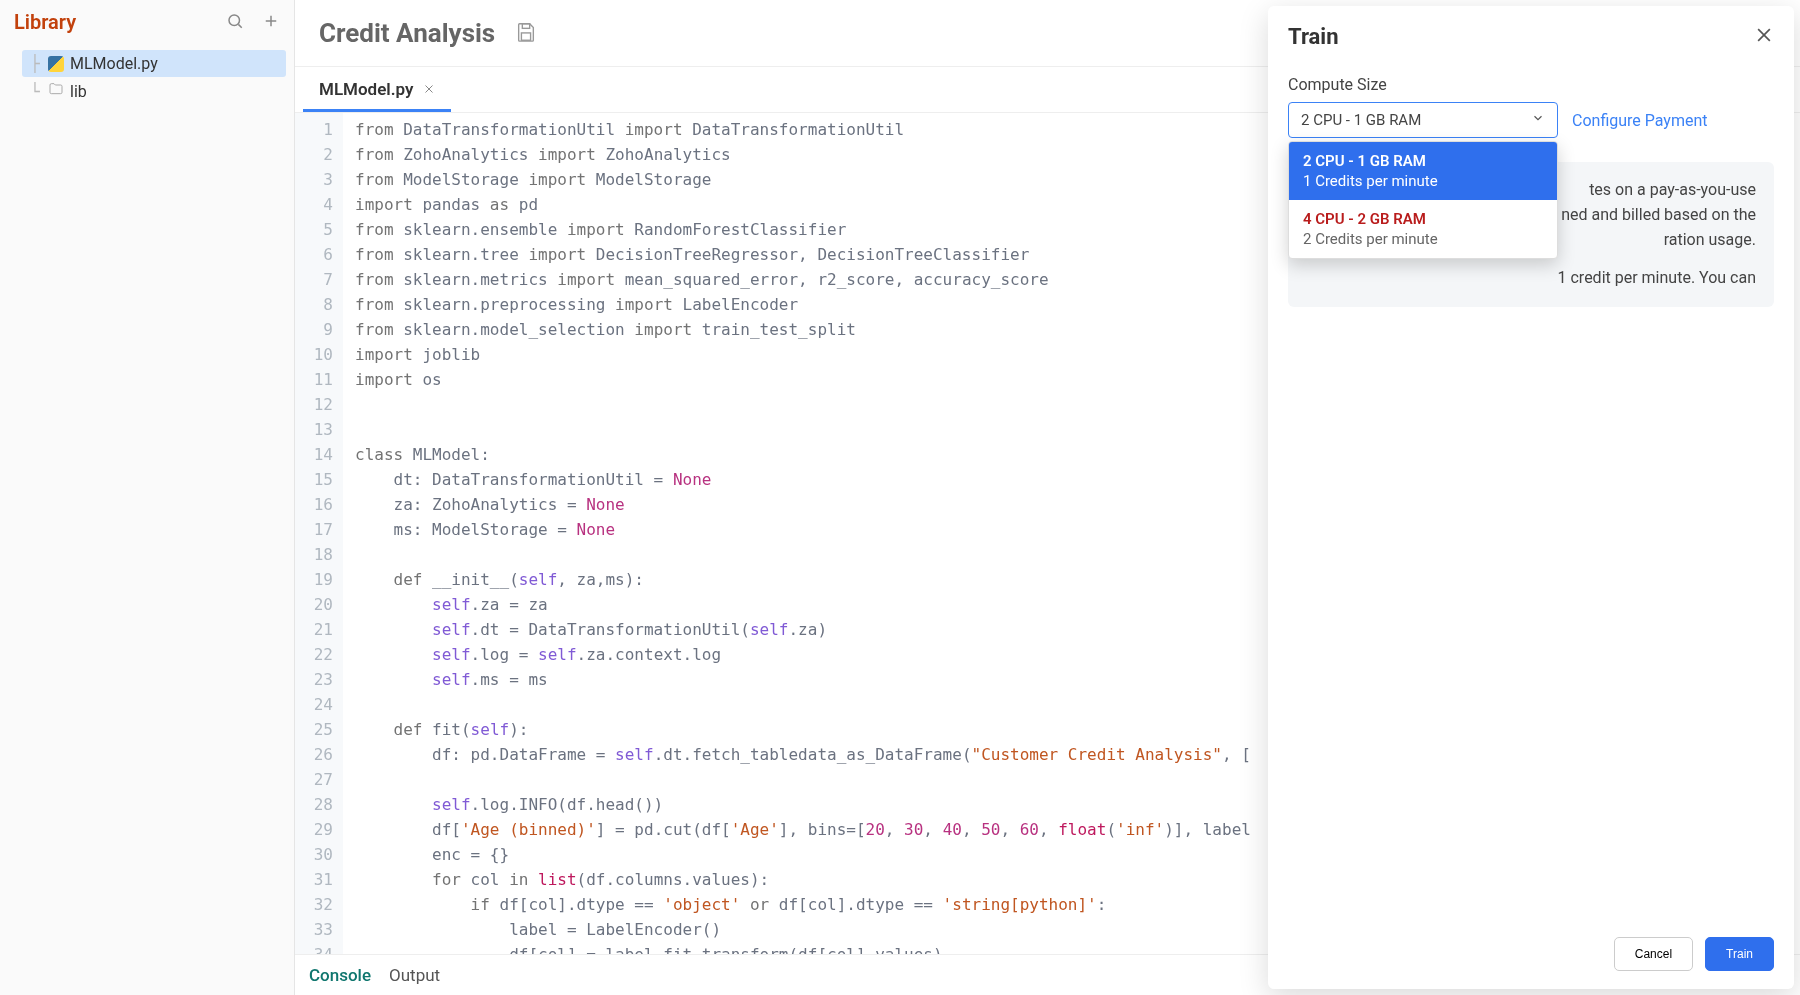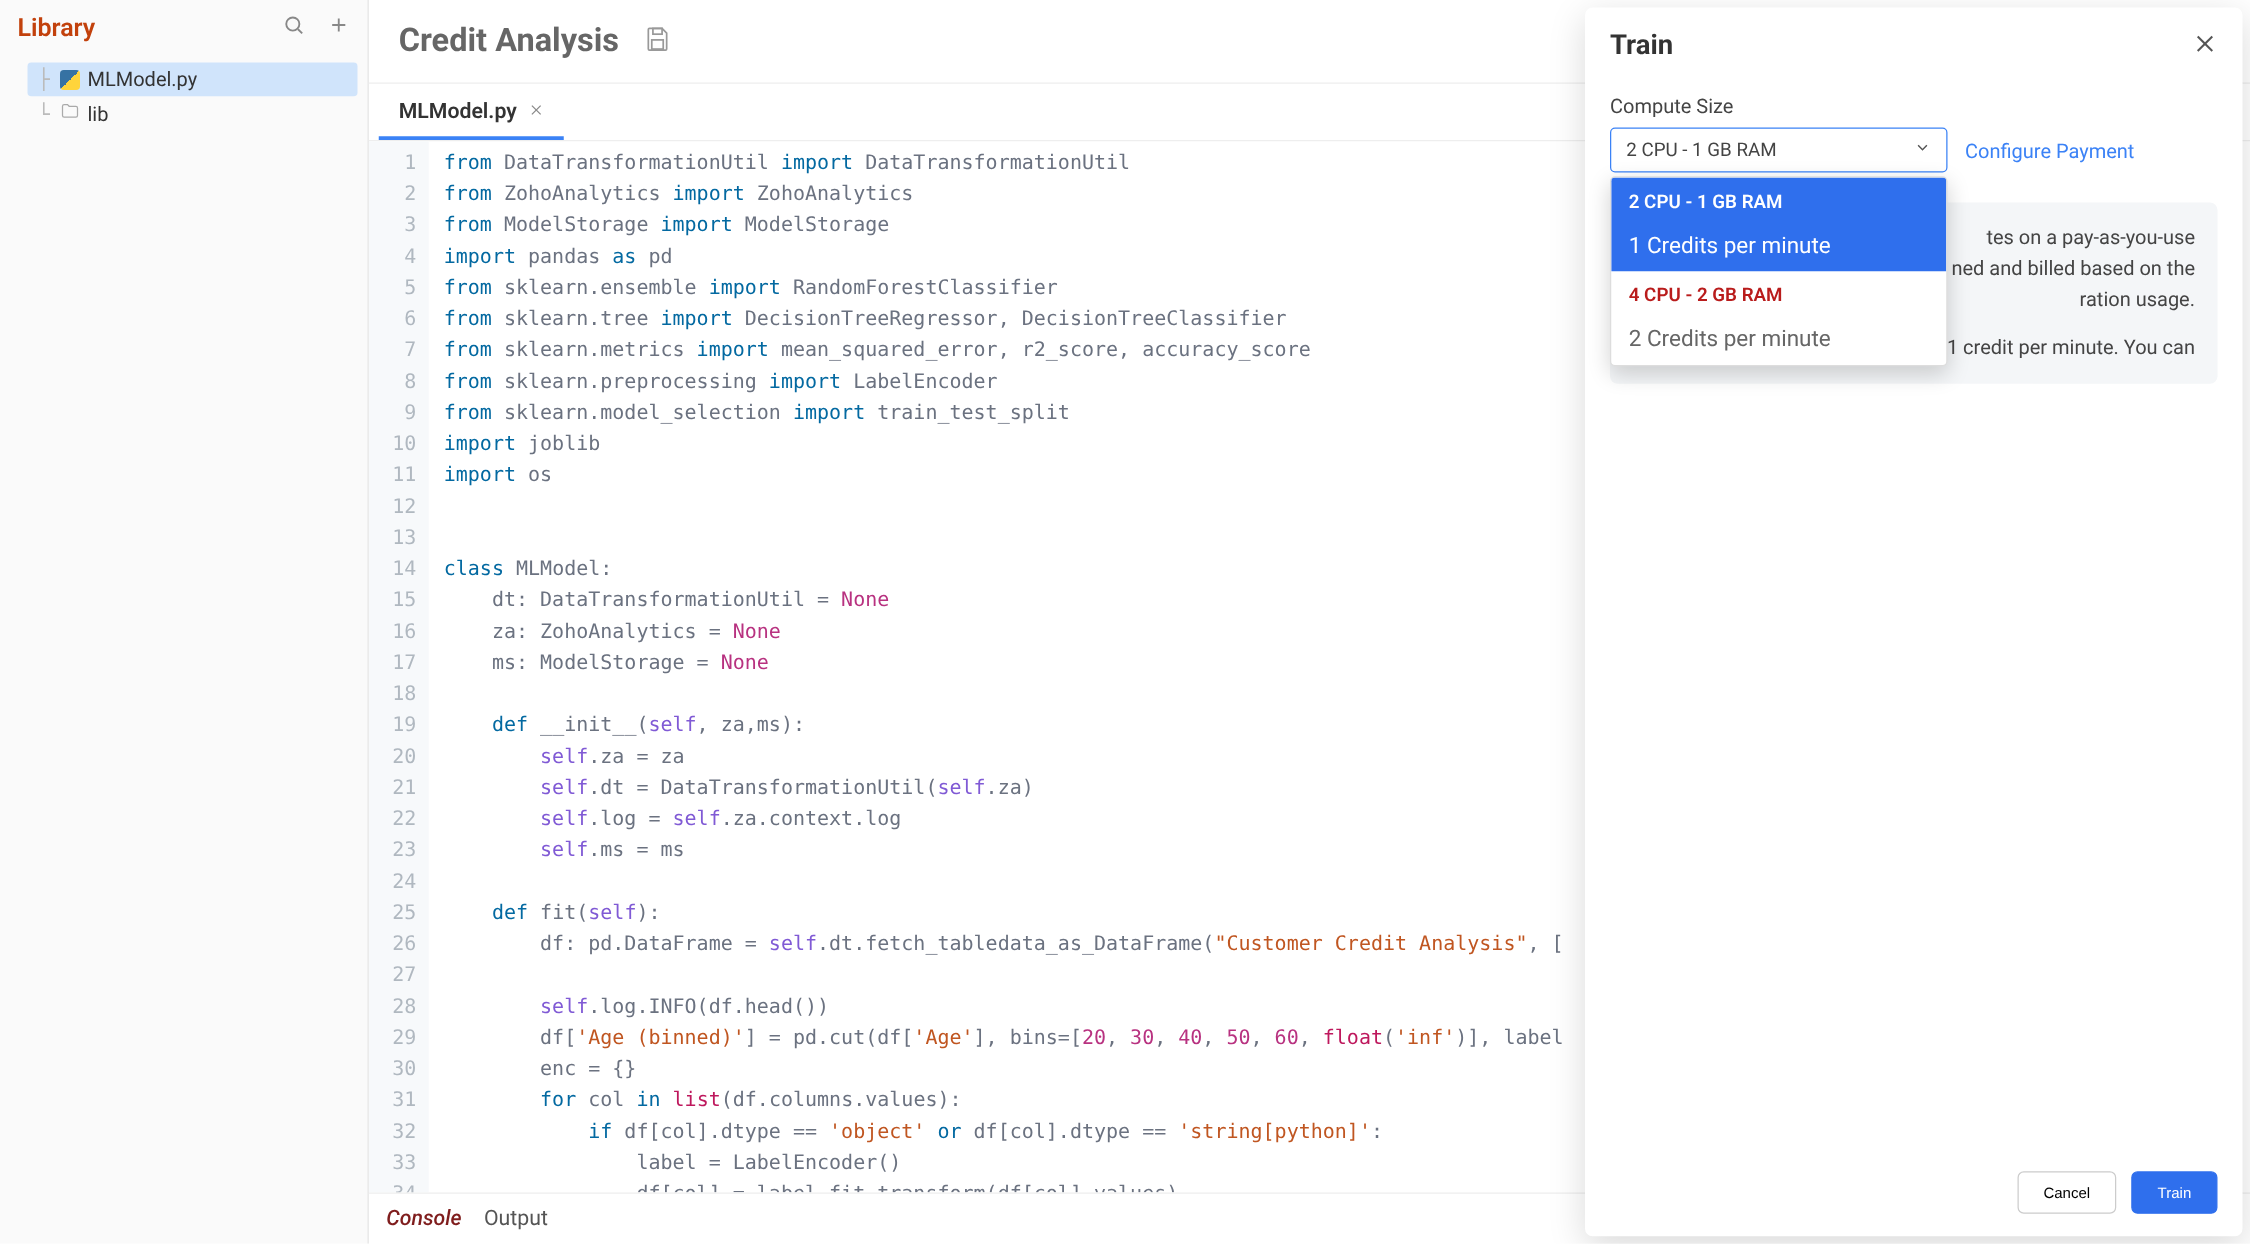--- a/index.html
+++ b/index.html
@@ -127,37 +127,37 @@
     padding: 4px 10px 4px 0;
     user-select: none;
   }
   .code-area {
     flex: 1;
     padding: 4px 0 4px 12px;
     white-space: pre;
     overflow: hidden;
     color: #6b7280;
   }
-  .tok-kw { color: #0369a1; font-weight: 500; }
+  .tok-kw { color: #737373; font-weight: 500; }
   .tok-self { color: #805ad5; }
   .tok-none { color: #b83280; }
   .tok-str { color: #c05621; }
   .tok-num { color: #b83280; }
   .tok-builtin { color: #be185d; }
 
   .bottom-tabs {
     display: flex;
     gap: 18px;
     padding: 10px 14px;
     border-top: 1px solid #eee;
     font-size: 17px;
     color: #555;
   }
   .bottom-tab { cursor: pointer; }
-  .bottom-tab.active { color:#7f1d1d; font-weight:500;font-style:italic; }
+  .bottom-tab.active { color:#0f766e; font-weight:500; }
 
   
   .panel {
     position: absolute;
     top: 6px;
     right: 6px;
     bottom: 6px;
     width: 526px;
     background: #fff;
     box-shadow: 0 8px 30px rgba(0,0,0,0.15);
@@ -220,21 +220,21 @@
     box-shadow: 0 6px 18px rgba(0,0,0,0.18);
     z-index: 10;
     overflow: hidden;
   }
   .dd-item {
     padding: 10px 14px;
     font-size: 15px;
     cursor: pointer;
   }
   .dd-item .dd-title { font-weight: 600; color:#b91c1c; }
-  .dd-item .dd-sub { font-size: 18px; color:#666; margin-top:16px; }
+  .dd-item .dd-sub { font-size: 15px; color:#666; margin-top:2px; }
   .dd-item.selected { background: #2f6fed; }
   .dd-item.selected .dd-title, .dd-item.selected .dd-sub { color:#fff; }
   .dd-item.hover { background: #cfe0f8; }
 
   .info-box {
     margin-top: 24px;
     background: #f4f6f8;
     border-radius: 6px;
     padding: 16px 18px;
     font-size: 16px;

